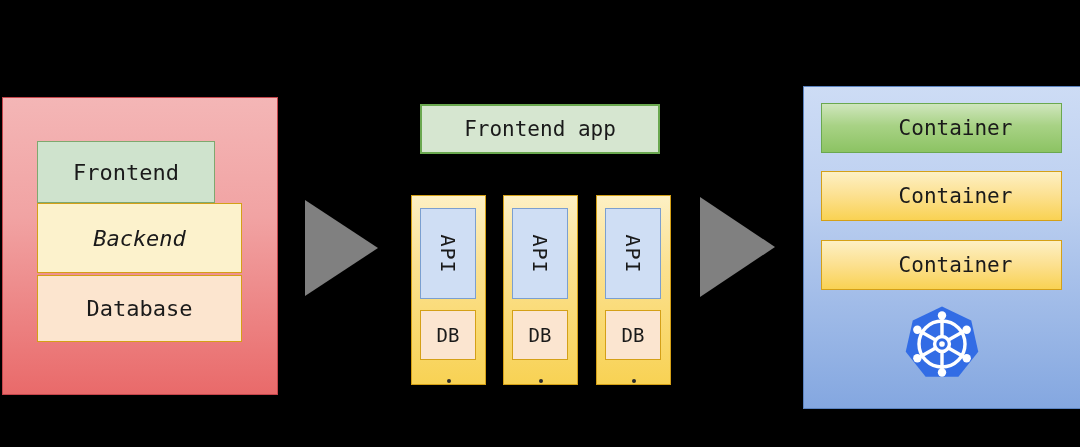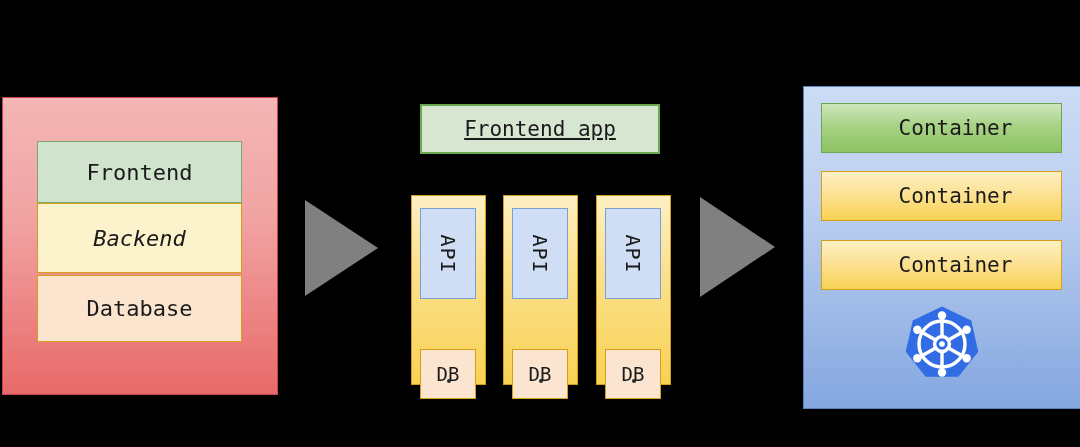--- a/index.html
+++ b/index.html
@@ -36,21 +36,21 @@
     left: 2px;
     top: 97px;
     width: 276px;
     height: 298px;
     border: 1px solid #c4454b;
     background: linear-gradient(to bottom, #f4b6b6 0%, #f1a3a3 40%, #e96a6a 100%);
   }
   #monolith-frontend {
     left: 37px;
     top: 141px;
-    width: 205px;
+    width: 178px;
     height: 62px;
     background: #cfe3cd;
     border: 1px solid #7fa86f;
     font-size: 22px;
   }
   #monolith-backend {
     left: 37px;
     top: 203px;
     width: 205px;
     height: 70px;
@@ -92,21 +92,20 @@
 
   
   #frontend-app {
     left: 420px;
     top: 104px;
     width: 240px;
     height: 50px;
     background: #d6e6d0;
     border: 2px solid #6aa84f;
     font-size: 21px;
-    text-decoration: underline;
   }
   .microservice {
     position: absolute;
     box-sizing: border-box;
     top: 195px;
     width: 75px;
     height: 190px;
     background: linear-gradient(to bottom, #fdf0c4 0%, #fbe190 38%, #f8d254 100%);
     border: 1px solid #d4a017;
   }
@@ -141,21 +140,20 @@
     top: 114px;
     width: 56px;
     height: 50px;
     background: #fbe5d0;
     border: 1px solid #d4a017;
     display: flex;
     align-items: center;
     justify-content: center;
     font-size: 19px;
     color: #1a1a1a;
-    margin-top: 39px;
   }
   .ms-dot {
     position: absolute;
     left: 35px;
     top: 183px;
     width: 4px;
     height: 4px;
     background: #2a2a2a;
     border-radius: 50%;
   }

